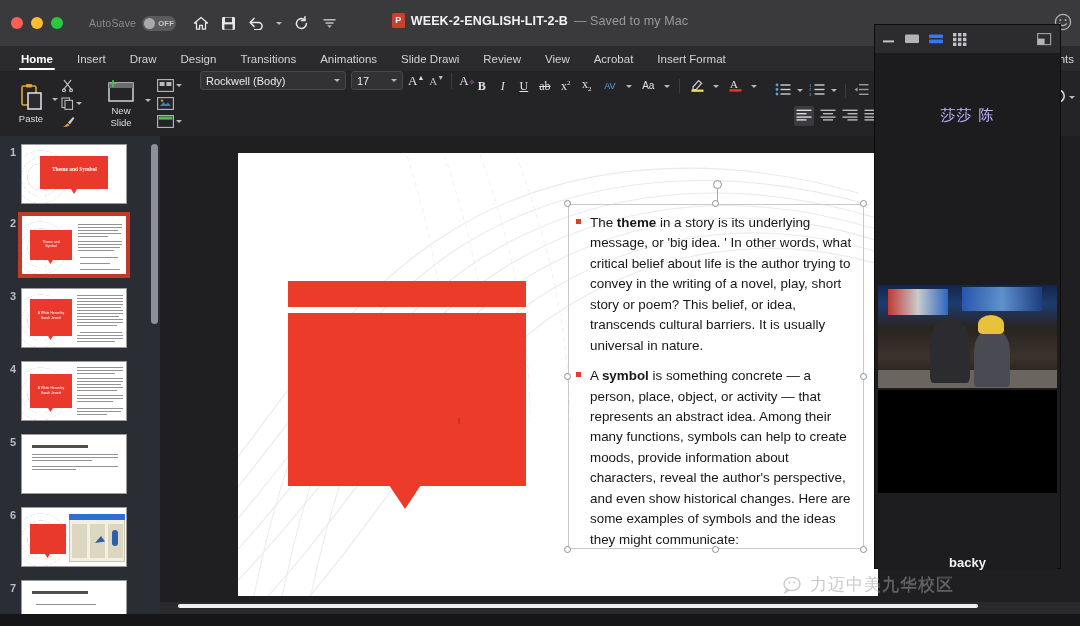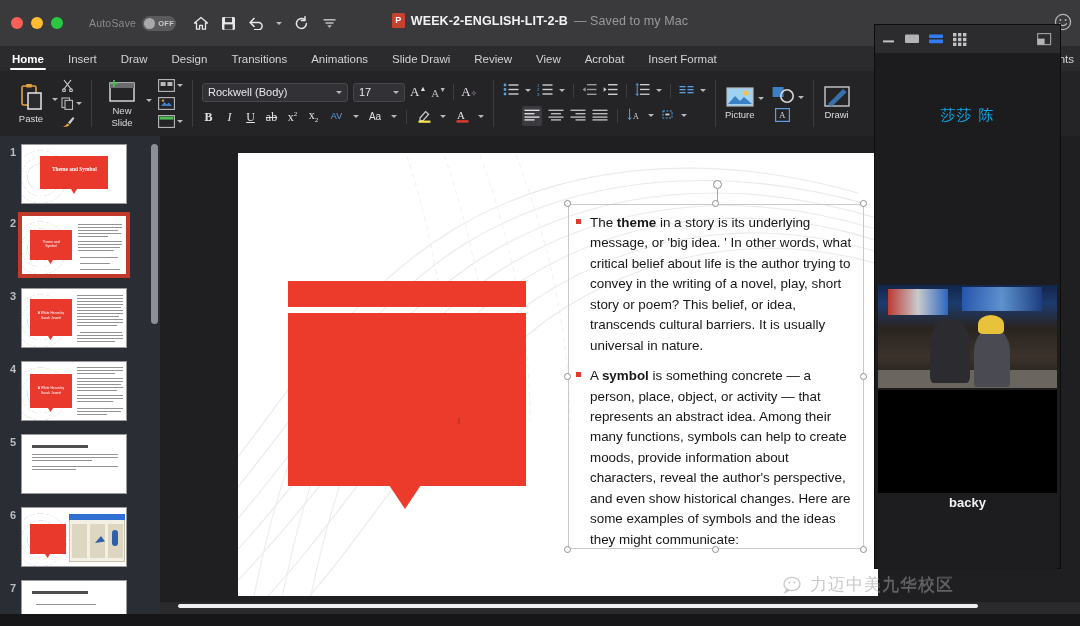--- a/index.html
+++ b/index.html
@@ -48,21 +48,21 @@
     font-size: 9px; color:#fff; font-weight:bold; line-height:1;
   }
   .doc-name { font-size: 12.5px; color: #f2f2f4; font-weight: bold; letter-spacing: .1px; }
   .doc-saved { font-size: 12.5px; color: #9a9a9d; letter-spacing: .1px; }
 
   .smiley-btn { position: absolute; right: 8px; top: 13px; width: 18px; height: 18px; }
 
   
   .tabs {
     position: absolute; left: 0; top: 46px; width: 1080px; height: 25px;
-    background: #2b2b2d; display: flex; align-items: center; 
+    background: #2b2b2d; display: flex; align-items: center; padding-left: 9px;
   }
   .tab {
     font-size: 11.5px; color: #d3d3d6; padding: 0 12px; height: 25px;
     display: flex; align-items: center; position: relative; white-space: nowrap;
   }
   .tab.active { color: #ffffff; font-weight: bold; }
   .tab.active::after {
     content: ''; position: absolute; left: 10px; right: 10px; bottom: 1px;
     height: 2px; background: #ffffff; border-radius: 1px;
   }
@@ -226,28 +226,28 @@
     background: #2c2c2e; display:flex; align-items:center; padding: 0 8px; gap: 9px;
   }
   .vh-icon { display:flex; align-items:center; justify-content:center; }
   .vh-right { margin-left: auto; }
 
   .vspeaker {
     position: absolute; left: 0; top: 28px; width: 185px; height: 124px;
     background: #1c1c1e; display:flex; align-items:center; justify-content:center;
   }
   .vspeaker-name {
-    font-size: 15px; color: #0ea5e9; font-family: "DejaVu Sans", sans-serif; letter-spacing:1px;text-align:center;
+    font-size: 15px; color: #c4b5fd; font-family: "DejaVu Sans", sans-serif; letter-spacing:1px;text-align:center;
   }
 
   .vtile { position: absolute; left: 3px; width: 179px; overflow: hidden; }
   .vtile.t1 { top: 155px; height: 103px; border: 2px solid #d4e157; }
   .vtile.t2 { top: 260px; height: 103px; }
   .vtile.t3 { top: 365px; height: 103px; background: #000; }
-  .vtile.t4 { top: 470px; height: 75px; background: #1d1d1f; display:flex; align-items:flex-start; justify-content:center; }
+  .vtile.t4 { top: 470px; height: 75px; background: #1d1d1f; display:flex; align-items:flex-end; justify-content:center; }
   .vtile-name {
     position: absolute; left: 3px; bottom: 3px; background: rgba(0,0,0,.62);
     color: #f0f0f2; font-size: 10px; padding: 1.5px 5px; border-radius: 2px;
   }
   .vname-center { font-size: 13px; color: #f2f2f4; font-weight: bold; }
 
   
   .cam1 {
     position:absolute; inset:0;
     background:
@@ -430,21 +430,21 @@
               <rect x="0.6" y="0.6" width="15.8" height="11.8" fill="none" stroke="#b9b9bd" stroke-width="1.1"></rect>
               <rect x="1.6" y="1.6" width="13.8" height="3" fill="#4fba54"></rect>
             </svg>
           <div class="caret"></div>
         </div>
       </div>
     </div>
 
     <div class="rsep"></div>
 
-    <div class="rgroup" style="flex-direction:column;justify-content:center;align-items:flex-start;">
+    <div class="rgroup" style="flex-direction:row;justify-content:center;align-items:flex-start;">
       <div class="fontrow">
         <div class="fontbox">
           <span>Rockwell (Body)</span>
           <div class="caret"></div>
         </div>
         <div class="sizebox">
           <span>17</span>
           <div class="caret"></div>
         </div>
         <div style="color:#e2e2e6;font-size:13px;font-family:'Liberation Serif',serif;">A<sup style="font-size:7px">▲</sup></div>

